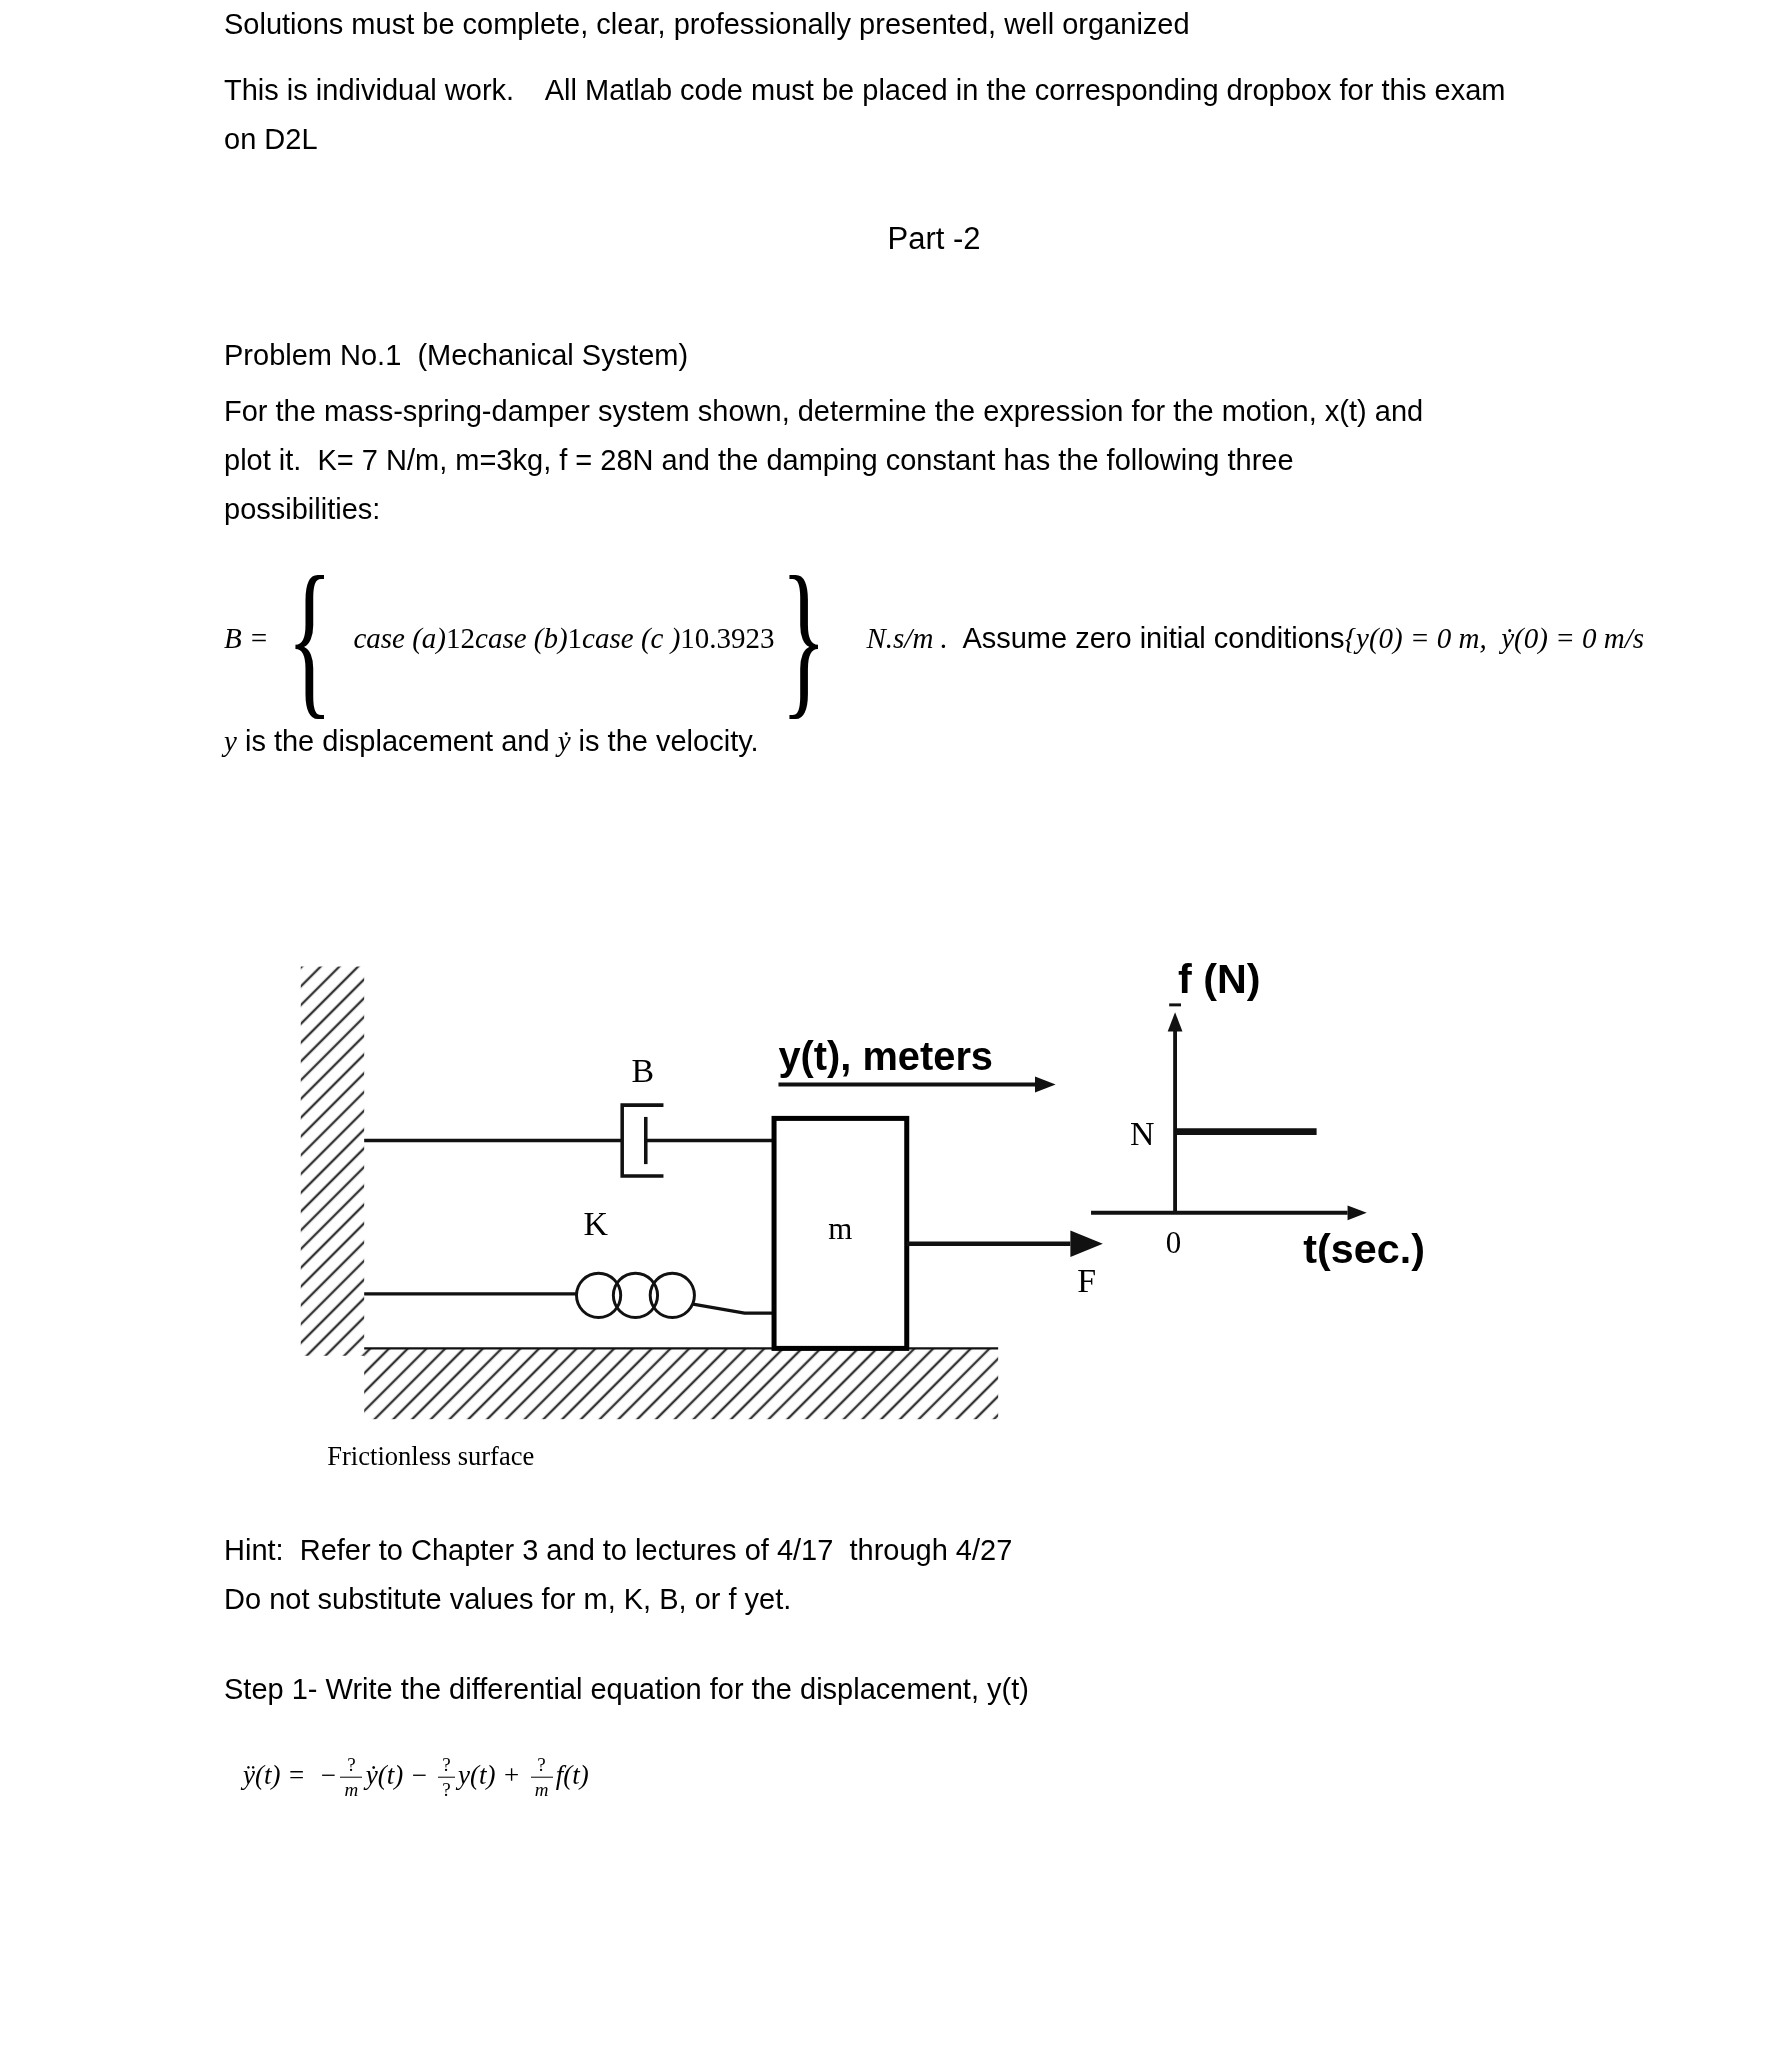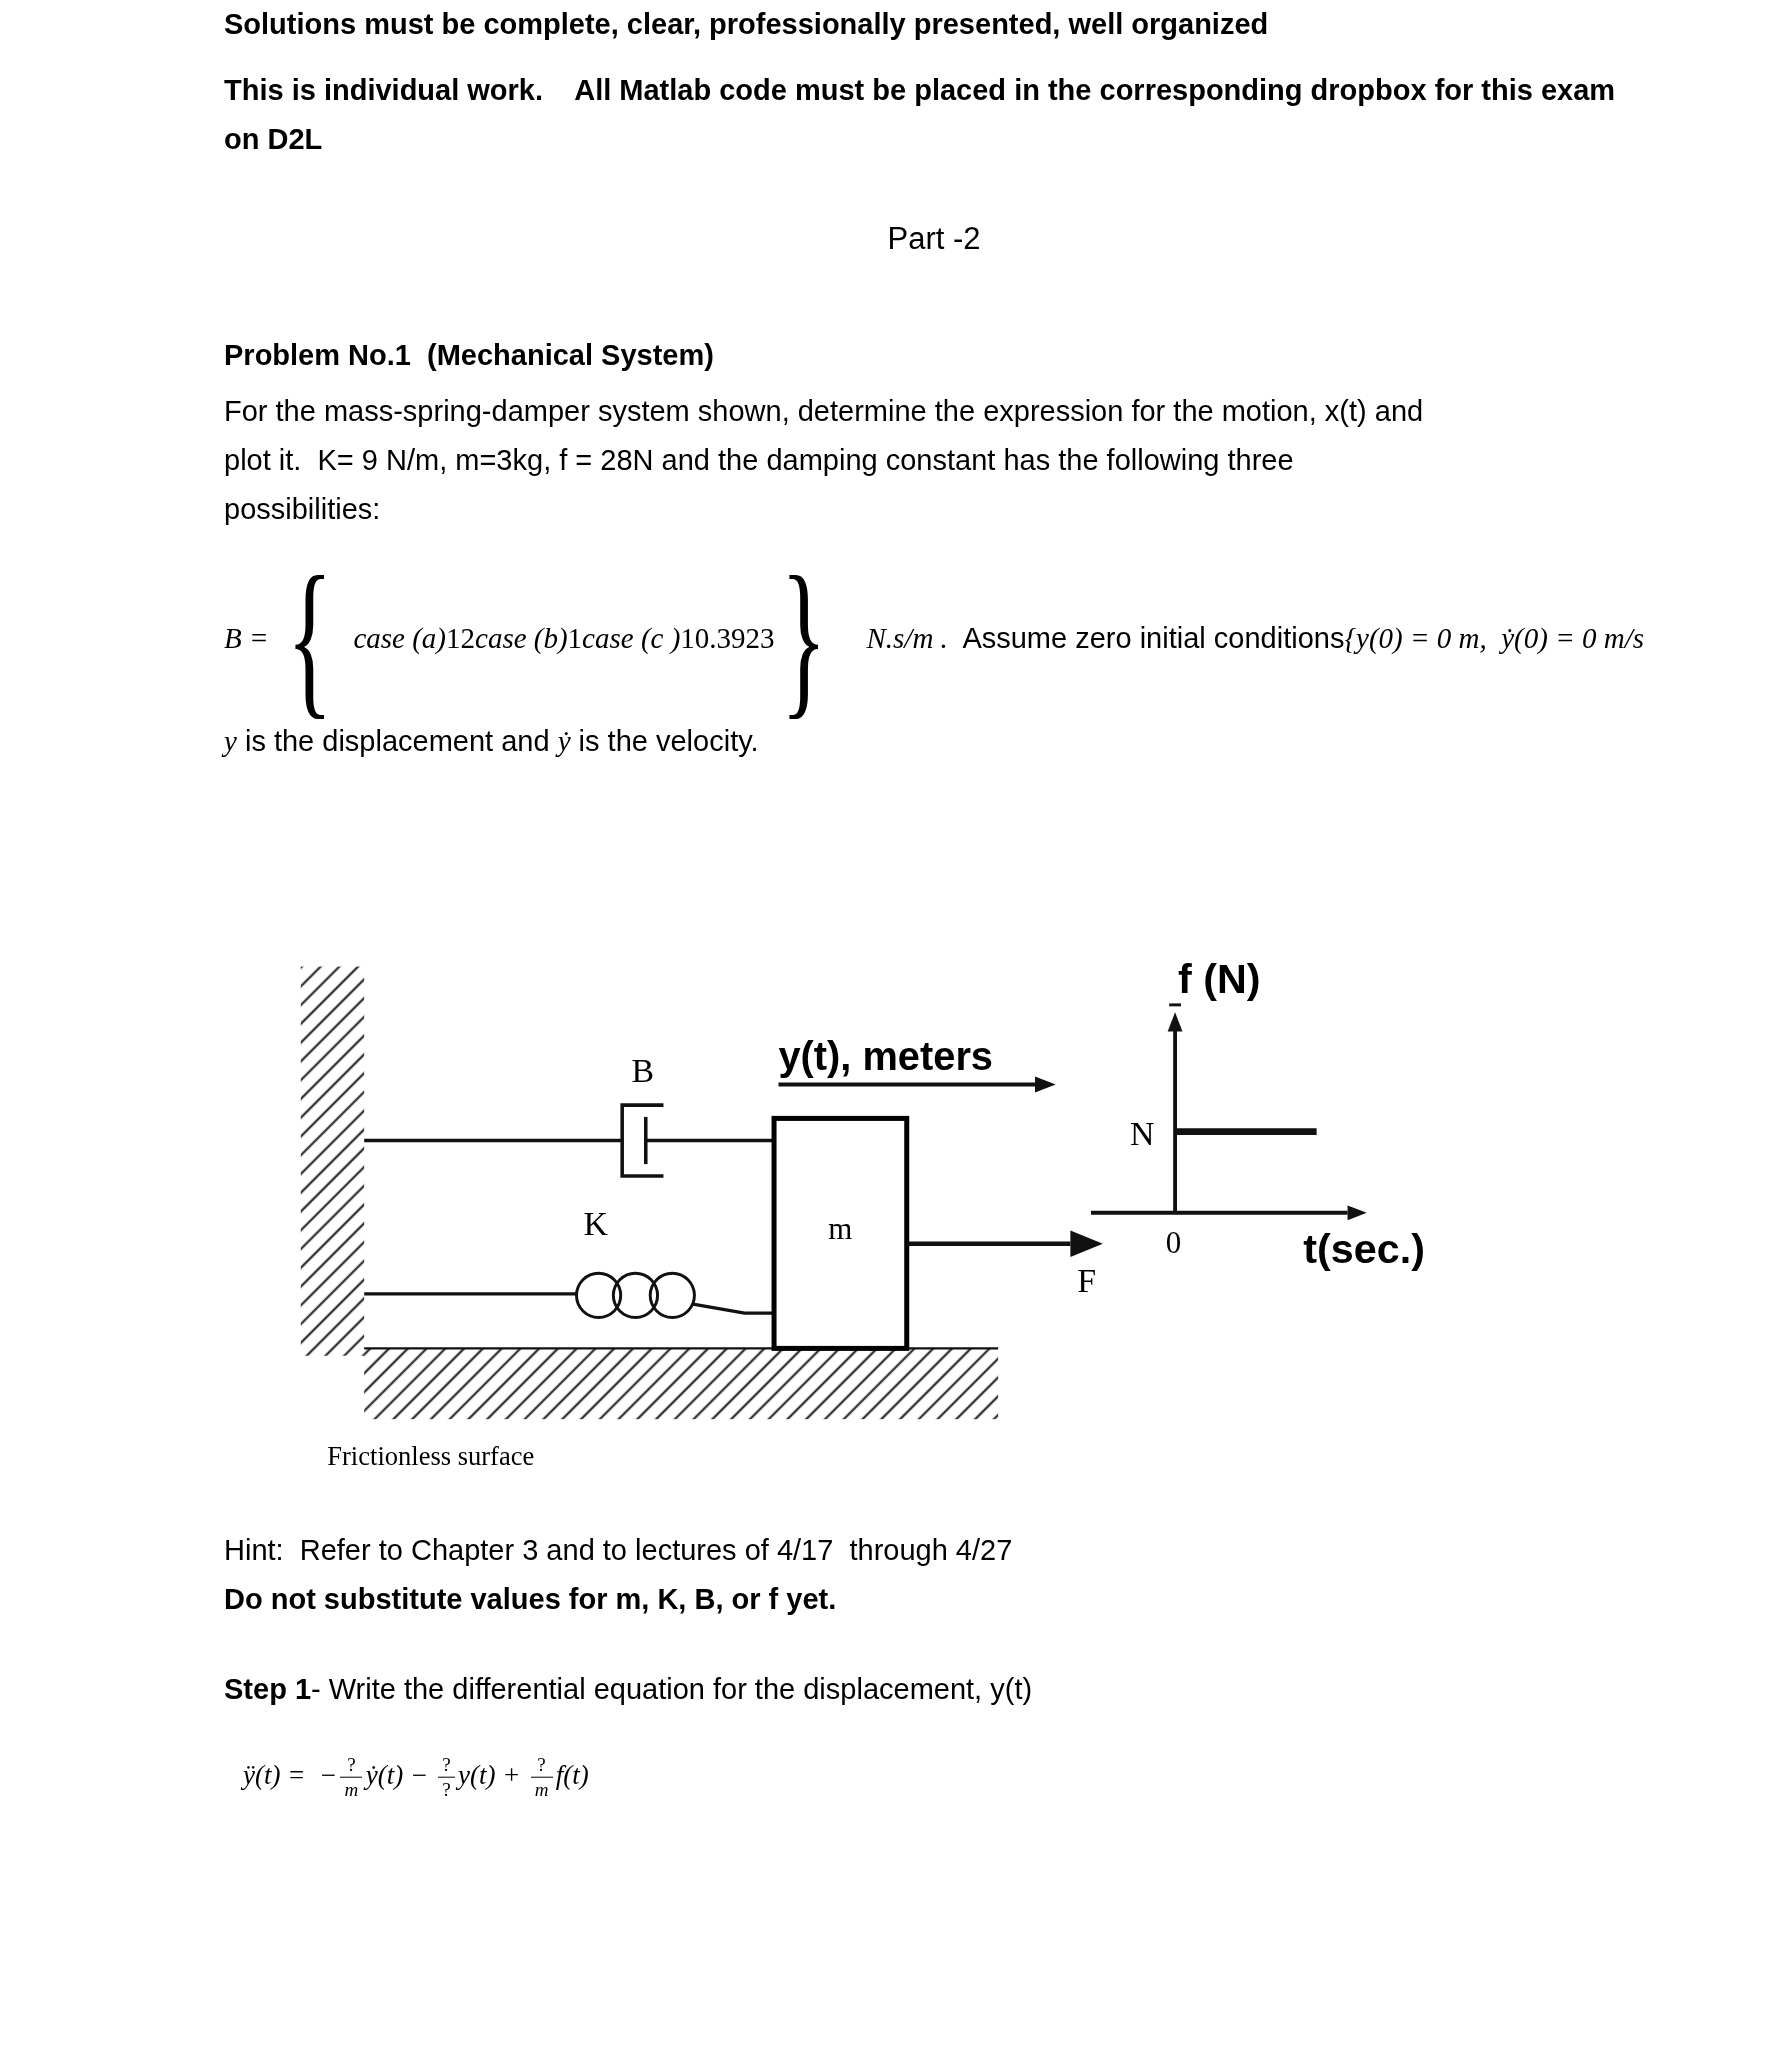--- a/index.html
+++ b/index.html
@@ -1,20 +1,20 @@
 <!DOCTYPE html>
 <html style="font-size:6.6px"><head>
 <meta charset="utf-8">
 <style>
   *{margin:0;padding:0;box-sizing:border-box}
   html,body{width:1784px;height:2309px;background:#ffffff}
   body{font-family:"Liberation Sans",sans-serif;color:#000;overflow:hidden}
   .content{padding-left:224px;padding-right:140px}
   .para{font-size:29px;line-height:49px;white-space:pre-wrap}
-  .bold{font-weight:700}
+  .bold{font-weight:400}
   .mt-p2{margin-top:17.4px}
   .part-title{margin-top:50px;font-size:31px;font-weight:400;text-align:center;line-height:49px}
   .mt-problem{margin-top:68px}
   .mt-intro{margin-top:7px}
   .intro-line{font-size:29px;line-height:49px;white-space:pre-wrap}
   .b-block{margin-top:36px;display:flex;align-items:center;font-size:29px}
   .mathit{font-family:"Liberation Serif",serif;font-style:italic;white-space:pre}
   .brace{font-family:"Liberation Serif",serif;font-size:174px;font-weight:400;display:inline-block;transform:scaleX(.55);line-height:.78;margin:0 -8.3px}
   .cases{display:flex;flex-direction:row;row-gap:2.5px;min-width:248px;padding:0 10.7px}
   .case-row{display:flex;justify-content:space-between;line-height:41px}
@@ -43,21 +43,21 @@
   <p class="para bold">Solutions must be complete, clear, professionally presented, well organized</p>
 
   <p class="para bold mt-p2"><span>This is individual work.    All Matlab code must be placed in the corresponding dropbox for this exam</span><br><span>on D2L</span></p>
 
   <p class="part-title">Part -2</p>
 
   <p class="para bold mt-problem">Problem No.1  (Mechanical System)</p>
 
   <div class="mt-intro">
     <div class="intro-line">For the mass-spring-damper system shown, determine the expression for the motion, x(t) and</div>
-    <div class="intro-line">plot it.  K= 9 N/m, m=3kg, f = 28N and the damping constant has the following three</div>
+    <div class="intro-line">plot it.  K= 7 N/m, m=3kg, f = 28N and the damping constant has the following three</div>
     <div class="intro-line">possibilities:</div>
   </div>
 
   <div class="b-block">
     <span class="mathit">B = </span>
     <span class="brace">{</span>
     <div class="cases">
       <div class="case-row">
         <span class="mathit">case (a)</span>
         <span class="case-val">12</span>

